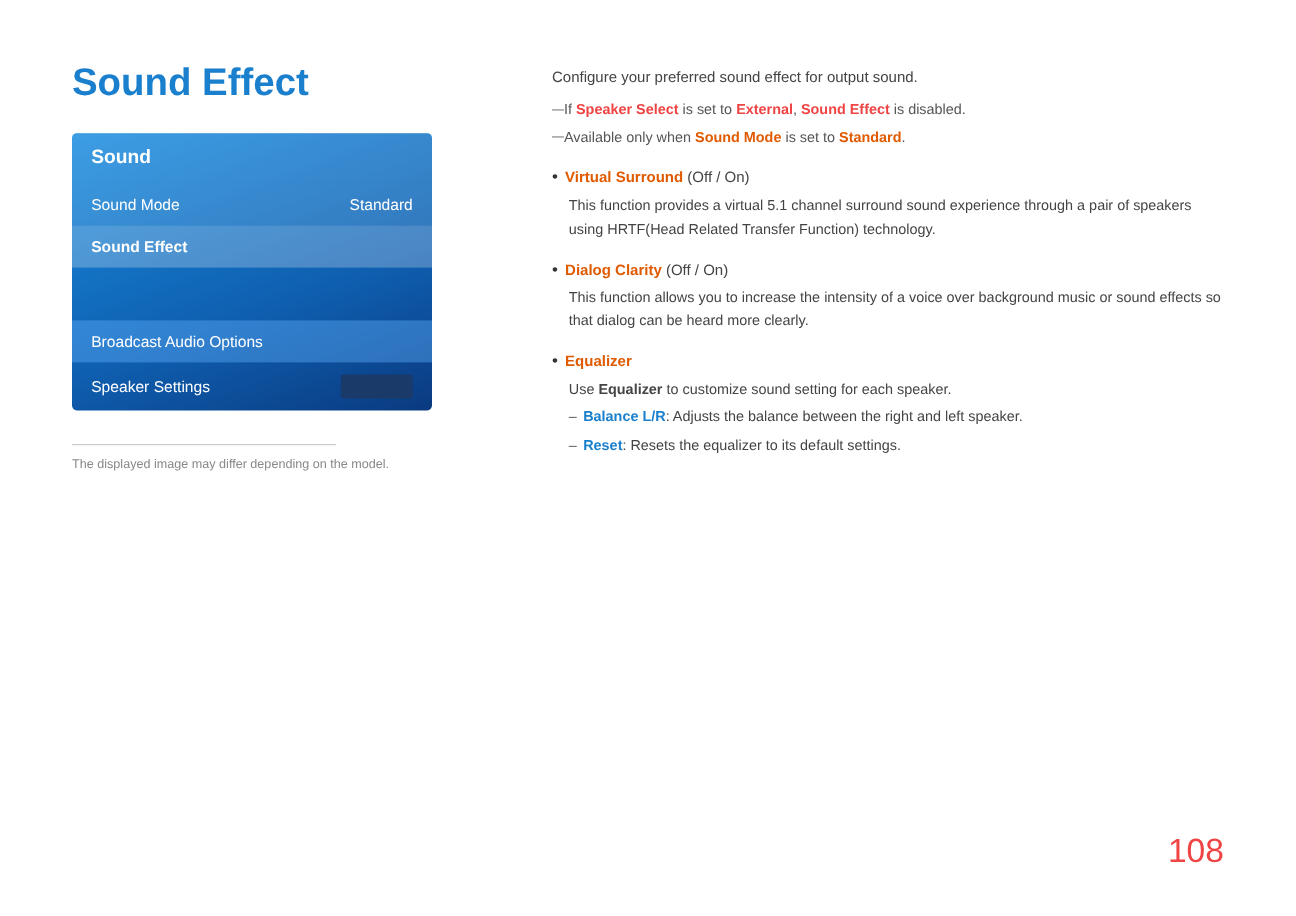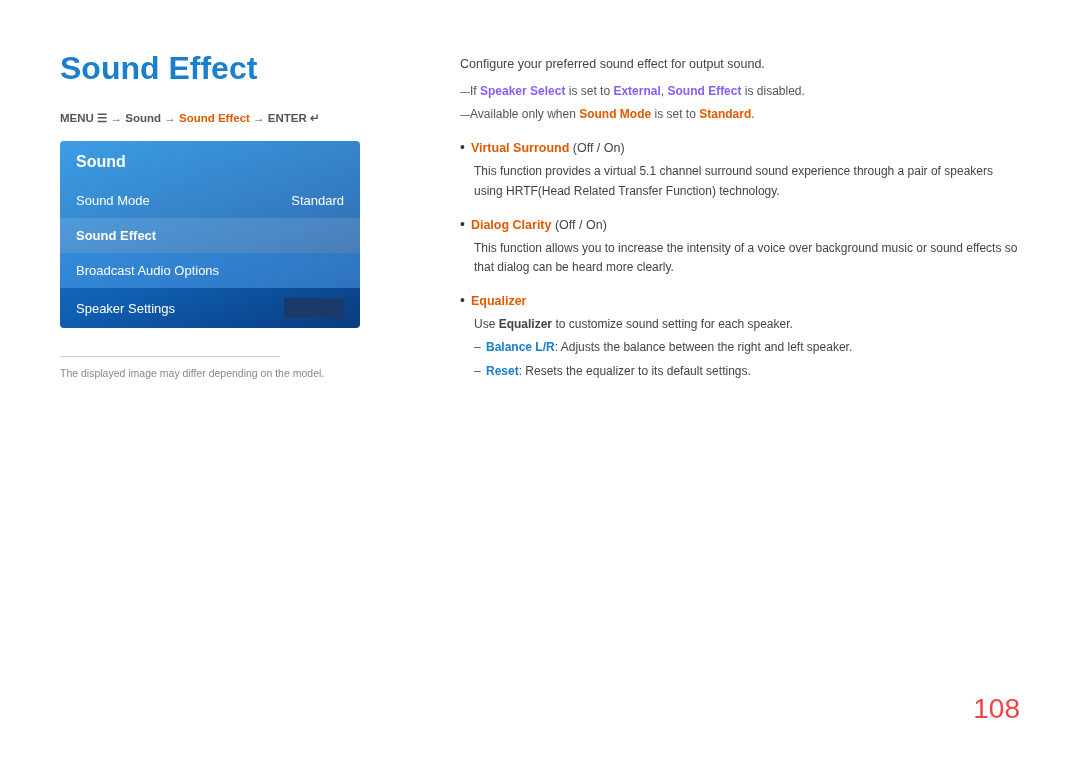--- a/index.html
+++ b/index.html
@@ -101,20 +101,21 @@
       justify-content: space-between;
       align-items: center;
     }
 
     .tv-menu-item.sound-mode .value {
       color: #ffffff;
     }
 
     .tv-menu-item.highlighted {
       background: rgba(100,180,255,0.4);
+      margin-top: 44px;
     }
 
     .tv-menu-item.speaker-settings {
       display: flex;
       justify-content: space-between;
       align-items: center;
       text-align: center;
     }
 
     .tv-menu-item.speaker-settings .arrow-right {
@@ -164,21 +165,21 @@
     .note-line::before {
       content: '―';
       position: absolute;
       left: 0;
       color: #555;
       font-size: 10px;
       top: 2px;
     }
 
     .note-line .bold-blue {
-      color: #8b5cf6;
+      color: #ef4444;
       font-weight: bold;
     }
 
     .note-line .bold-orange {
       color: #e05a00;
       font-weight: bold;
     }
 
     .bullet-section {
       margin-top: 14px;
@@ -252,30 +253,20 @@
 <body>
 
 <div class="page-container">
 
   <div class="main-content">
 
     <div class="left-panel">
 
       <h1 class="page-title">Sound Effect</h1>
 
-      <div class="menu-path">
-        <span>MENU </span>
-        <span>☰</span>
-        <span> → </span>
-        <span>Sound</span>
-        <span> → </span>
-        <span class="highlight">Sound Effect</span>
-        <span> → ENTER </span>
-        <span>↵</span>
-      </div>
 
       <div class="tv-menu-box">
 
         <div class="tv-menu-header">Sound</div>
 
         <div class="tv-menu-item sound-mode">
           <span>Sound Mode</span>
           <span class="value">Standard</span>
         </div>
 

